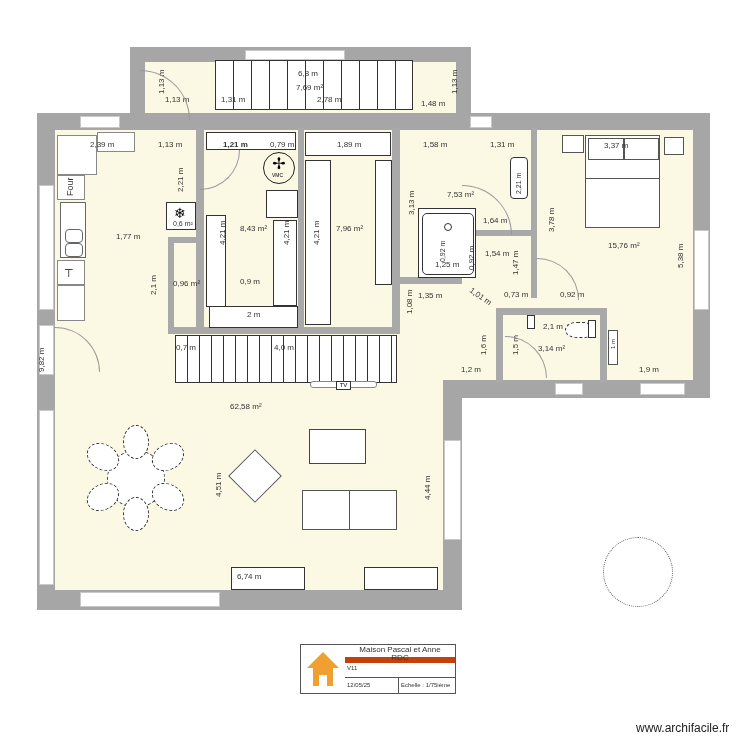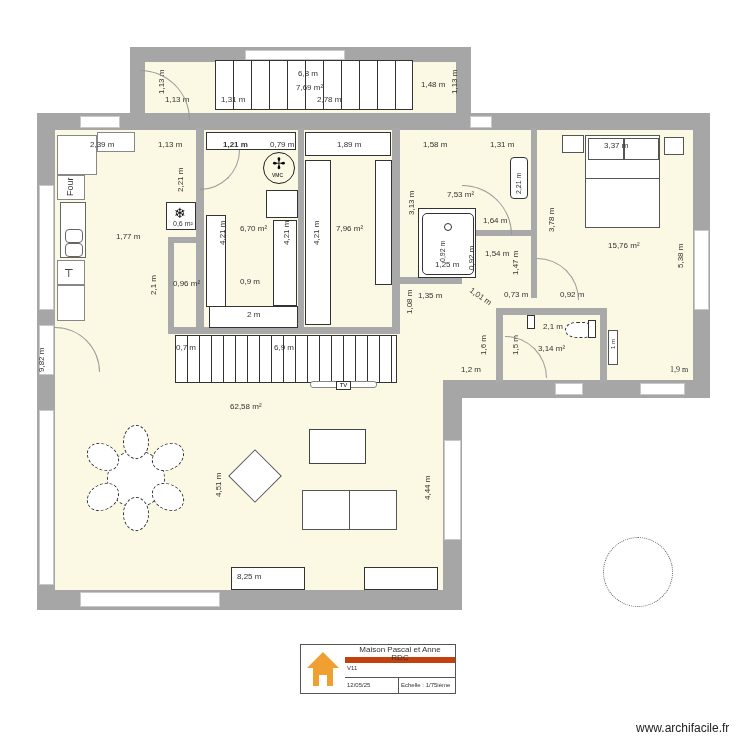--- a/index.html
+++ b/index.html
@@ -62,21 +62,21 @@
 <div class="iwall" style="left:496px;top:308px;width:7px;height:75px;"></div>
 <div class="iwall" style="left:600px;top:308px;width:7px;height:75px;"></div>
 
 <div class="stairs" style="left:215px;top:60px;width:198px;height:50px;"></div>
 <div class="lbl" style="left:298px;top:70px;">6,8 m</div>
 <div class="area" style="left:296px;top:83px;">7,69 m²</div>
 <div class="lbl" style="left:165px;top:96px;">1,13 m</div>
 <div class="vlbl" style="left:158px;top:94px;">1,13 m</div>
 <div class="lbl" style="left:221px;top:96px;">1,31 m</div>
 <div class="lbl" style="left:317px;top:96px;">2,78 m</div>
-<div class="lbl" style="left:421px;top:81px;">1,48 m</div>
+<div class="lbl" style="left:421px;top:100px;">1,48 m</div>
 <div class="vlbl" style="left:451px;top:94px;">1,13 m</div>
 <div class="door-arc" style="left:140px;top:70px;width:50px;height:50px;border-radius:0 50px 0 0;border-left:none;border-bottom:none;"></div>
 
 <div class="furn" style="left:57px;top:135px;width:40px;height:40px;border-color:#888;"></div>
 <div class="furn" style="left:97px;top:132px;width:38px;height:20px;border-color:#888;"></div>
 <div class="furn" style="left:57px;top:175px;width:28px;height:25px;border-color:#888;">
   <span class="vlbl" style="left:8px;top:20px;font-size:9px;">Four</span>
 </div>
 <div class="furn" style="left:60px;top:202px;width:26px;height:56px;border-color:#666;">
   <div class="abs" style="left:4px;top:26px;width:16px;height:12px;border:1px solid #666;border-radius:4px;"></div>
@@ -105,35 +105,35 @@
 <div class="lbl" style="left:270px;top:141px;">0,79 m</div>
 <div class="abs" style="left:263px;top:152px;width:32px;height:32px;border:1.5px solid #222;border-radius:50%;box-sizing:border-box;text-align:center;font-size:16px;line-height:22px;">✢
   <span class="abs" style="left:8px;top:20px;font-size:5px;line-height:5px;">VMC</span>
 </div>
 <div class="furn" style="left:266px;top:190px;width:32px;height:28px;"></div>
 <div class="furn" style="left:206px;top:215px;width:20px;height:92px;"></div>
 <div class="furn" style="left:273px;top:220px;width:24px;height:86px;"></div>
 <div class="furn" style="left:209px;top:306px;width:89px;height:22px;"></div>
 <div class="vlbl" style="left:219px;top:245px;">4,21 m</div>
 <div class="vlbl" style="left:283px;top:245px;">4,21 m</div>
-<div class="area" style="left:240px;top:224px;">6,70 m²</div>
+<div class="area" style="left:240px;top:224px;">8,43 m²</div>
 <div class="lbl" style="left:240px;top:278px;">0,9 m</div>
 <div class="lbl" style="left:247px;top:311px;">2 m</div>
 <div class="door-arc" style="left:200px;top:150px;width:40px;height:40px;border-radius:0 40px 0 0;border-left:none;border-bottom:none;transform:scaleY(-1);"></div>
 
 <div class="furn" style="left:305px;top:132px;width:86px;height:24px;"></div>
 <div class="lbl" style="left:337px;top:141px;">1,89 m</div>
 <div class="furn" style="left:305px;top:160px;width:26px;height:165px;"></div>
 <div class="furn" style="left:375px;top:160px;width:17px;height:125px;"></div>
 <div class="vlbl" style="left:313px;top:245px;">4,21 m</div>
 <div class="area" style="left:336px;top:224px;">7,96 m²</div>
 
 <div class="stairs" style="left:175px;top:335px;width:222px;height:48px;background-image:repeating-linear-gradient(90deg, transparent 0, transparent 11px, #333 11px, #333 12px);"></div>
 <div class="lbl" style="left:176px;top:344px;">0,7 m</div>
-<div class="lbl" style="left:274px;top:344px;">6,9 m</div>
+<div class="lbl" style="left:274px;top:344px;">4,0 m</div>
 <div class="abs" style="left:310px;top:381px;width:65px;height:5px;border:1px solid #888;border-radius:3px;background:#fff;"></div>
 <div class="abs" style="left:336px;top:381px;width:13px;height:7px;background:#fff;border:1px solid #333;font-size:6px;line-height:6px;text-align:center;">
   <span>TV</span>
 </div>
 
 <div class="lbl" style="left:423px;top:141px;">1,58 m</div>
 <div class="lbl" style="left:490px;top:141px;">1,31 m</div>
 <div class="furn" style="left:510px;top:157px;width:18px;height:42px;border-radius:4px;">
   <span class="vlbl" style="left:4px;top:36px;font-size:7px;">2,21 m</span>
 </div>
@@ -174,41 +174,41 @@
 <div class="furn" style="left:664px;top:137px;width:20px;height:18px;border-color:#555;"></div>
 <div class="furn" style="left:585px;top:135px;width:75px;height:93px;border-color:#555;">
   <div class="abs" style="left:2px;top:2px;width:34px;height:20px;border:1px solid #555;"></div>
   <div class="abs" style="left:38px;top:2px;width:33px;height:20px;border:1px solid #555;"></div>
   <div class="abs" style="left:0;top:42px;width:73px;height:0;border-top:1px solid #555;"></div>
 </div>
 <div class="lbl" style="left:604px;top:142px;">3,37 m</div>
 <div class="vlbl" style="left:548px;top:232px;">3,78 m</div>
 <div class="area" style="left:608px;top:241px;">15,76 m²</div>
 <div class="vlbl" style="left:677px;top:268px;">5,38 m</div>
-<div class="lbl" style="left:670px;top:366px;font-family:Liberation Serif, serif;">1,9 m</div>
+<div class="lbl" style="left:639px;top:366px;">1,9 m</div>
 <div class="door-arc" style="left:537px;top:258px;width:42px;height:42px;border-radius:0 42px 0 0;border-left:none;border-bottom:none;"></div>
 
 <div class="area" style="left:230px;top:402px;">62,58 m²</div>
 <div class="abs" style="left:107px;top:450px;width:58px;height:58px;border:1px dashed #333;border-radius:50%;background:#fff;box-sizing:border-box;"></div>
 <div class="chair" style="left:123px;top:425px;"></div>
 <div class="chair" style="left:123px;top:497px;"></div>
 <div class="chair" style="left:90px;top:440px;transform:rotate(-60deg);"></div>
 <div class="chair" style="left:155px;top:440px;transform:rotate(60deg);"></div>
 <div class="chair" style="left:90px;top:480px;transform:rotate(60deg);"></div>
 <div class="chair" style="left:155px;top:480px;transform:rotate(-60deg);"></div>
 <div class="vlbl" style="left:215px;top:497px;">4,51 m</div>
 <div class="furn" style="left:236px;top:457px;width:38px;height:38px;transform:rotate(45deg);border-color:#555;"></div>
 <div class="furn" style="left:309px;top:429px;width:57px;height:35px;border-color:#444;"></div>
 <div class="furn" style="left:302px;top:490px;width:95px;height:40px;border-color:#555;">
   <div class="abs" style="left:46px;top:0;width:0;height:38px;border-left:1px solid #555;"></div>
 </div>
 <div class="vlbl" style="left:424px;top:500px;">4,44 m</div>
 <div class="furn" style="left:231px;top:567px;width:74px;height:23px;"></div>
 <div class="furn" style="left:364px;top:567px;width:74px;height:23px;"></div>
-<div class="lbl" style="left:237px;top:573px;">8,25 m</div>
+<div class="lbl" style="left:237px;top:573px;">6,74 m</div>
 
 <div class="abs" style="left:603px;top:537px;width:70px;height:70px;border:1px dotted #555;border-radius:50%;box-sizing:border-box;"></div>
 
 <div class="abs" style="left:300px;top:644px;width:156px;height:50px;border:1px solid #555;background:#fff;box-sizing:border-box;">
   <div class="abs" style="left:0;top:0;width:44px;height:48px;border-right:1px solid #555;">
     <div class="abs" style="left:6px;top:7px;width:0;height:0;border-left:16px solid transparent;border-right:16px solid transparent;border-bottom:16px solid #f0a030;"></div>
     <div class="abs" style="left:12px;top:23px;width:20px;height:18px;background:#f0a030;"></div>
     <div class="abs" style="left:18px;top:30px;width:8px;height:11px;background:#fff;"></div>
   </div>
   <div class="cart" style="left:44px;top:0;width:110px;height:18px;border:none;border-bottom:6px solid #c2410c;text-align:center;line-height:8px;padding-top:1px;">

